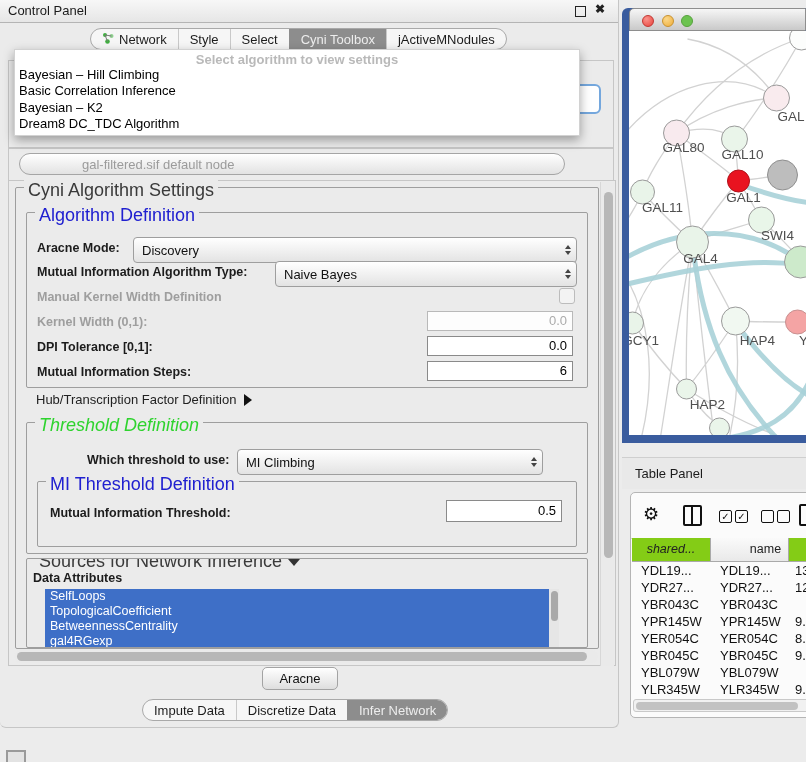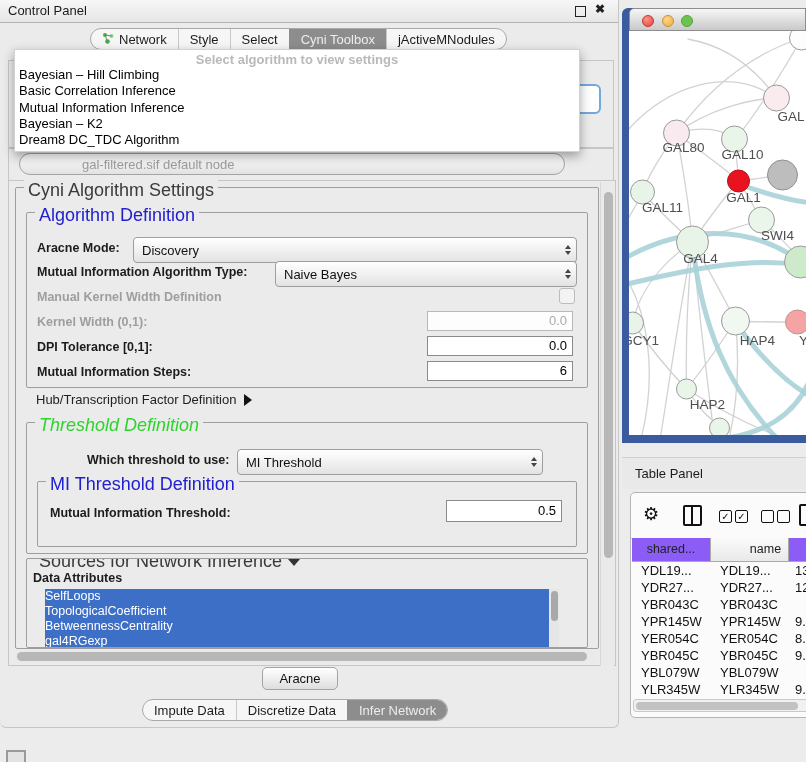--- a/index.html
+++ b/index.html
@@ -69,21 +69,21 @@
   .checkbox{position:absolute;width:14px;height:14px;border:1px solid #bcbcbc;border-radius:3px;background:#f3f3f3;}
 
   #hub-row{position:absolute;left:20px;top:204px;font-size:13px;color:#222;}
   .tri-right{display:inline-block;width:0;height:0;border-top:6px solid transparent;border-bottom:6px solid transparent;
     border-left:8px solid #111;margin-left:8px;vertical-align:-2px;}
   .tri-down-s{display:inline-block;width:0;height:0;border-left:6px solid transparent;border-right:6px solid transparent;
     border-top:7px solid #333;margin-left:6px;vertical-align:1px;}
 
   #attr-label{position:absolute;left:6px;top:12px;font-size:12.5px;font-weight:bold;color:#1c1c1c;}
   #attr-list{position:absolute;left:18px;top:30px;width:514px;height:58px;background:#fff;overflow:hidden;}
-  .attr-item{height:15px;line-height:15px;font-size:12.5px;color:#fff;background:#3e6fc7;}
+  .attr-item{height:15px;line-height:15px;font-size:12.5px;color:#fff;background:#3e6fc7;padding-left:5px;}
   #attr-scroll{position:absolute;right:0;top:0;width:10px;height:58px;background:#e6e6e6;}
   #attr-thumb{position:absolute;left:1.5px;top:2px;width:7px;height:30px;border-radius:4px;background:#a9a9a9;}
 
   
   #v-scroll{left:600px;top:182px;width:14px;height:484px;background:#eaeaea;border-left:1px solid #d7d7d7;box-sizing:border-box;}
   #v-thumb{position:absolute;left:2.5px;top:10px;width:9px;height:366px;border-radius:5px;background:#b7b7b7;}
   #h-scroll{left:14px;top:650px;width:584px;height:13px;background:#eaeaea;border-radius:6px;}
   #h-thumb{position:absolute;left:3px;top:2px;width:570px;height:9px;border-radius:5px;background:#b7b7b7;}
 
   #apply-btn{left:262px;top:667px;width:76px;height:23px;border:1px solid #a3a3a3;border-radius:5px;
@@ -106,21 +106,21 @@
   #tbl-toolbar{position:absolute;left:0;top:0;right:0;height:45px;border-bottom:1px solid #d2d2d2;}
   #gear-ico{position:absolute;left:12px;top:12px;font-size:18px;color:#111;line-height:18px;}
   #pane-ico{position:absolute;left:52px;top:12px;width:15px;height:17px;border:2px solid #111;border-radius:2px;}
   #pane-ico::after{content:"";position:absolute;left:6px;top:0;width:2px;height:17px;background:#111;}
   .cbx{position:absolute;top:17px;width:11px;height:11px;border:1.5px solid #111;border-radius:2px;font-size:10px;line-height:11px;text-align:center;color:#111;}
   #doc-ico{position:absolute;left:168px;top:11px;width:16px;height:18px;border:2px solid #111;border-radius:2px;background:#fbfbfb;}
 
   #tbl-head{position:absolute;left:1px;top:45px;right:0;height:24px;display:flex;}
   .th{box-sizing:border-box;border-right:1px solid #a9a9a9;border-bottom:1px solid #a9a9a9;
     font-size:12.5px;color:#222;text-align:center;line-height:23px;background:linear-gradient(#fafafa,#e9e9e9);}
-  .th.accent{background:#8b5cf6;}
+  .th.accent{background:#84cc16;font-style:italic;}
   .th:nth-child(1){width:79px;}
   .th:nth-child(2){width:78px;padding-left:32px;}
   .th:nth-child(3){flex:1;}
   #tbl-rows{position:absolute;left:1px;top:69px;right:0;height:144px;overflow:hidden;}
   .tr{display:flex;height:17px;line-height:17px;font-size:13px;color:#111;}
   .td{box-sizing:border-box;padding-left:9px;white-space:nowrap;overflow:hidden;}
   .td:nth-child(1){width:79px;}
   .td:nth-child(2){width:78px;}
   .td:nth-child(3){flex:1;padding-left:6px;}
   #tbl-hscroll{position:absolute;left:2px;right:4px;top:206px;height:13px;background:#f1f1f1;border:1px solid #c9c9c9;border-radius:3px;box-sizing:border-box;}
@@ -170,21 +170,20 @@
   <div id="frag-bluecombo" class="abs"></div>
   <div id="frag2" class="abs frag-group">
     <div id="frag-combo2" class="abs">gal-filtered.sif default node</div>
   </div>
 
   <div id="algo-popup" class="abs">
     <div id="popup-placeholder">Select algorithm to view settings</div>
     <div id="popup-items">
         <div class="popup-item">Bayesian – Hill Climbing</div>
         <div class="popup-item">Basic Correlation Inference</div>
-        <div class="popup-item">Mutual Information Inference</div>
         <div class="popup-item">Bayesian – K2</div>
         <div class="popup-item">Dream8 DC_TDC Algorithm</div>
       </div>
   </div>
 
   <div id="settings-outer" class="abs">
     <div id="main-group" class="group">
       <span class="legend">Cyni Algorithm Settings</span>
 
       <div id="algdef-group" class="group">
@@ -223,21 +222,21 @@
 
       <div id="hub-row">
         <span>Hub/Transcription Factor Definition</span><span class="tri-right"></span>
       </div>
 
       <div id="threshold-group" class="group">
         <span class="legend green">Threshold Definition</span>
 
         <span class="flabel" style="left:60px;top:30px;">Which threshold to use:</span>
         <div class="combo" style="left:210px;top:26px;width:306px;">
-          <span class="combo-text">MI Threshold</span>
+          <span class="combo-text">MI Climbing</span>
           <span class="stepper">
               <span class="tri-up"></span>
               <span class="tri-dn"></span>
             </span>
         </div>
 
         <div id="mi-group" class="group">
           <span class="legend blue">MI Threshold Definition</span>
           <span class="flabel" style="left:12px;top:24px;">Mutual Information Threshold:</span>
           <span class="tfield" style="left:408px;top:18px;width:116px;height:22px;line-height:20px;">0.5</span>

